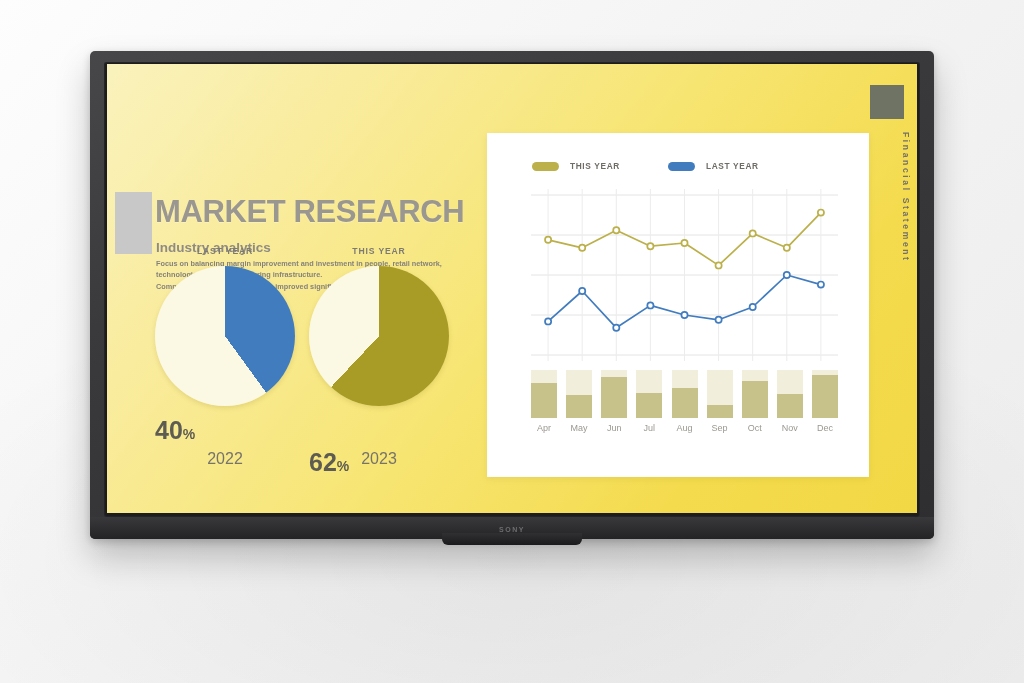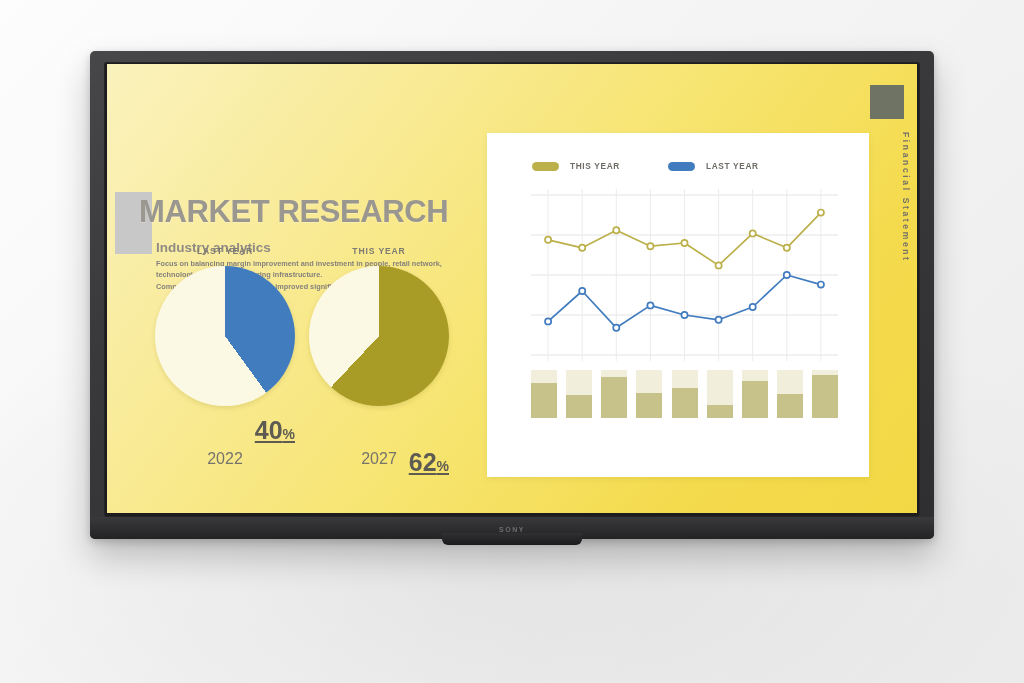--- a/index.html
+++ b/index.html
@@ -48,21 +48,21 @@
   }
 
   
   .left-block{
     position:absolute;left:8px;top:128px;width:37px;height:62px;
     background:#c8c8c8;
   }
 
   
   .title{
-    position:absolute;left:32px;top:130px;
+    position:absolute;left:48px;top:130px;
     font-size:31px;font-weight:700;letter-spacing:-0.4px;
     color:#9a9690;
     text-shadow:0 1px 0 rgba(255,255,255,0.25);
   }
   .subtitle{
     position:absolute;left:49px;top:176px;
     font-size:13.5px;font-weight:700;color:#8f8b84;
   }
   .para1{
     position:absolute;left:49px;top:194px;width:292px;
@@ -74,22 +74,22 @@
   }
 
   .pie-wrap{position:absolute;left:0;top:0;width:100%;height:100%;}
   .pie-label{
     position:absolute;font-size:8.6px;font-weight:700;letter-spacing:0.85px;
     color:#7d7a73;text-align:center;width:140px;
   }
   .pie{position:absolute;width:140px;height:140px;border-radius:50%;
        box-shadow:0 2px 5px rgba(120,100,20,0.16);}
   .pct{
-    position:absolute;width:140px;text-align:right;
-    font-size:25px;font-weight:700;color:#5e5b52;text-decoration:underline;
+    position:absolute;width:140px;text-align:left;
+    font-size:25px;font-weight:700;color:#5e5b52;
   }
   .pct .sym{font-size:14px;font-weight:700;}
   .yr{
     position:absolute;width:140px;text-align:center;
     font-size:16px;color:#76736c;
   }
 
   
   .card{
     position:absolute;left:380px;top:69px;width:382px;height:344px;
@@ -152,21 +152,21 @@
       <div class="pct" style="left:48px;top:352px;">
         <span>40</span><span class="sym">%</span>
       </div>
       <div class="yr" style="left:48px;top:386px;">2022</div>
 
       <div class="pie-label" style="left:202px;top:182px;">THIS YEAR</div>
       <div class="pie" id="pie1" style="left: 202px; top: 202px; background: conic-gradient(rgb(168, 156, 39) 0deg, rgb(168, 156, 39) 223.2deg, rgb(251, 248, 227) 223.2deg, rgb(251, 248, 227) 360deg);"></div>
       <div class="pct" style="left:202px;top:352px;margin-top:32px;">
         <span>62</span><span class="sym">%</span>
       </div>
-      <div class="yr" style="left:202px;top:386px;">2027</div>
+      <div class="yr" style="left:202px;top:386px;">2023</div>
     </div>
 
     <div class="card">
 
       <div class="legend">
         <div class="leg">
           <span class="pill" id="pill0" style="background: rgb(188, 176, 74);"></span>
           <span class="leg-txt">THIS YEAR</span>
         </div>
         <div class="leg">
@@ -236,18 +236,29 @@
           <div class="bar">
             <i style="height: 78%; background: rgb(199, 194, 137);"></i>
           </div>
           <div class="bar">
             <i style="height: 50%; background: rgb(199, 194, 137);"></i>
           </div>
           <div class="bar">
             <i style="height: 90%; background: rgb(199, 194, 137);"></i>
           </div>
         </div>
+      <div class="months" id="months">
+          <div class="mo">Apr</div>
+          <div class="mo">May</div>
+          <div class="mo">Jun</div>
+          <div class="mo">Jul</div>
+          <div class="mo">Aug</div>
+          <div class="mo">Sep</div>
+          <div class="mo">Oct</div>
+          <div class="mo">Nov</div>
+          <div class="mo">Dec</div>
+        </div>
     </div>
 
     <div class="side-block"></div>
     <div class="side-text">Financial Statement</div>
   </div>
 </div>
 
 </body></html>

